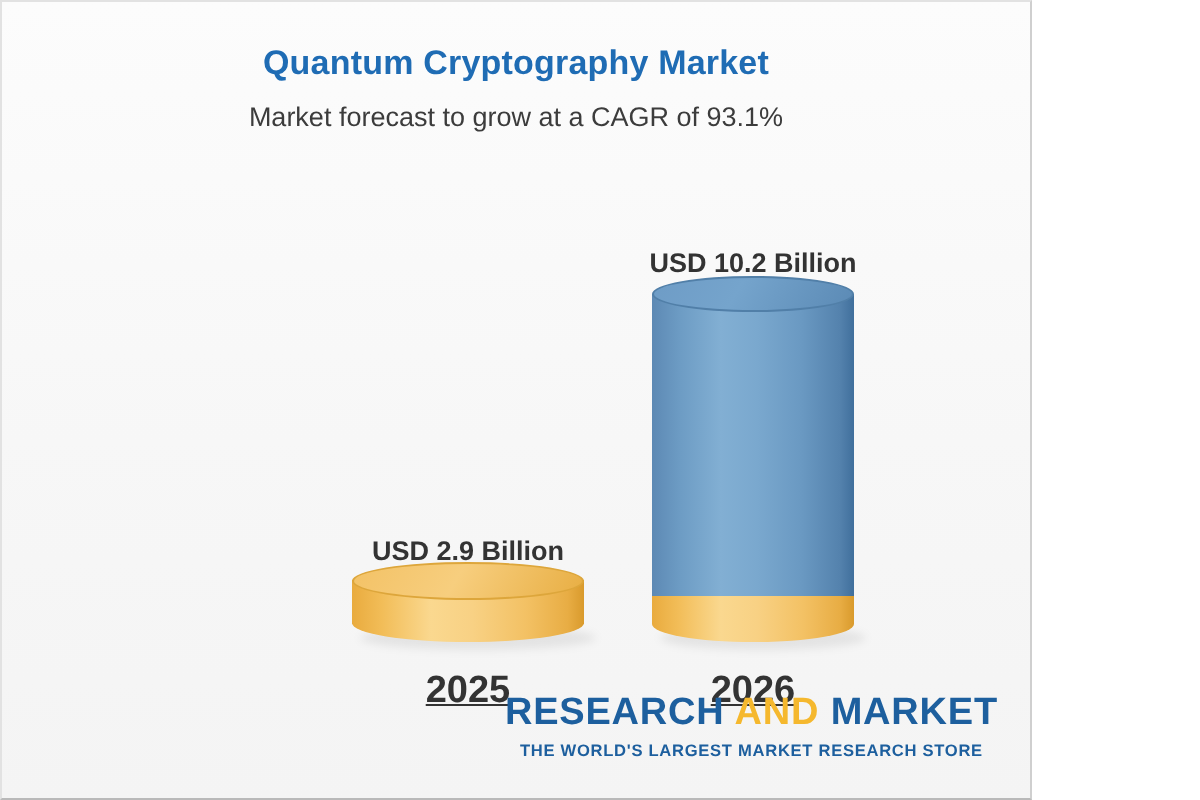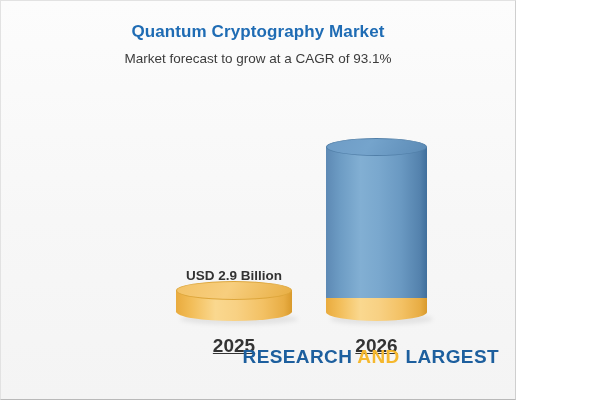--- a/index.html
+++ b/index.html
@@ -212,20 +212,21 @@
         <div class="cyl-bottom gold-body" style="bottom:0; height:19px;"></div>
         <div class="cyl-body gold-body" style="bottom:9px; top:9px;"></div>
         <div class="cyl-top gold-top" style="top:0; height:19px;"></div>
       </div>
 
       <div class="axis-label" style="bottom:-14px;">2025</div>
     </div>
 
     <div class="bar-group" style="left:325px; width:101px; height:260px;">
 
+      <div class="bar-value-label" style="bottom:204px;">USD 10.2 Billion</div>
 
       <div class="shadow-ellipse" style="bottom:18px; height:12px;"></div>
 
       <div class="cylinder" style="bottom:22px; width:101px; height:183px;">
 
         <div class="cyl-bottom gold-body" style="bottom:0; height:18px;"></div>
         <div class="cyl-body gold-body" style="bottom:9px; height:14px;"></div>
 
         <div class="cyl-body blue-body" style="bottom:23px; top:9px;"></div>
         <div class="cyl-top blue-top" style="top:0; height:18px;"></div>
@@ -235,18 +236,19 @@
     </div>
 
   </div>
 
   <div id="footer">
 
     <div id="brand-logo">
       <div id="logo-wordmark">
         <span>RESEARCH</span>
         <span class="logo-and">AND</span>
-        <span>LARGEST</span>
+        <span>MARKET</span>
       </div>
+      <div id="logo-tagline">THE WORLD'S LARGEST MARKET RESEARCH STORE</div>
     </div>
   </div>
 
 </div>
 
 </body></html>

